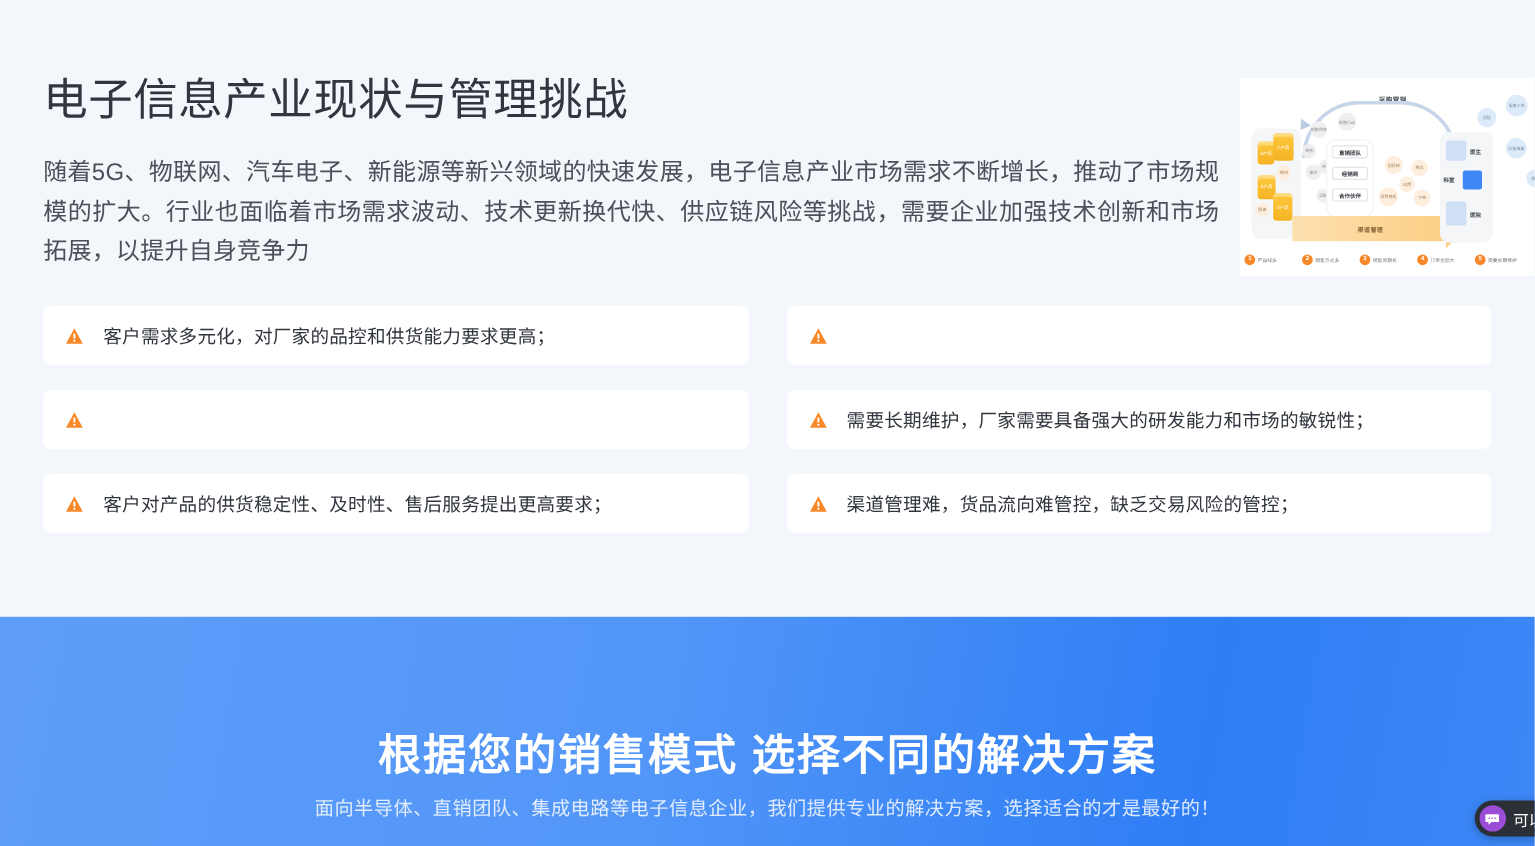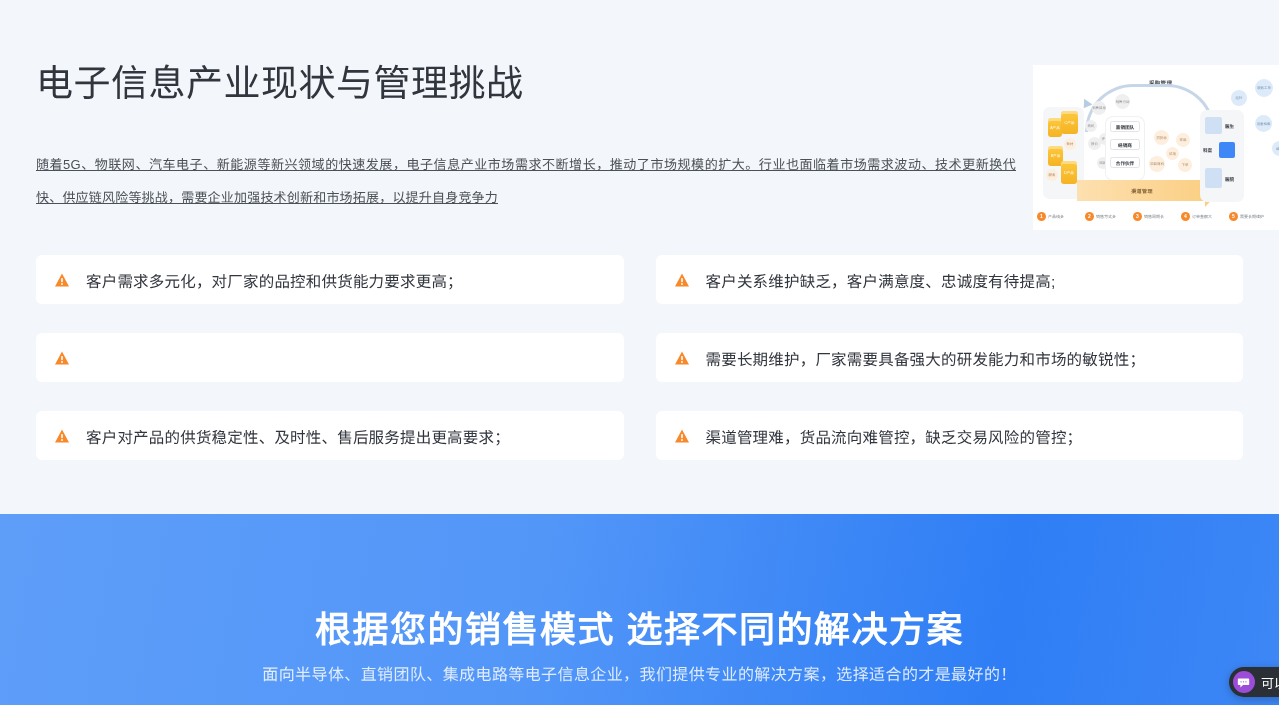--- a/index.html
+++ b/index.html
@@ -28,28 +28,27 @@
     font-size:37px;
     line-height:47px;
     font-weight:400;
     letter-spacing:.5px;
     color:#31353d;
     white-space:nowrap;
   }
 
   .intro-paragraph {
     position:absolute;
-    left:36px; top:148px;
+    left:36px; top:128px;
     width:980px;
-    font-size:13px;
+    font-size:20px;
     line-height:33px;
     color:#4b5158;
     letter-spacing:.2px;
     text-align:justify;
-    text-decoration:underline;
   }
 
   
   .illustration {
     position:absolute;
     left:1033px; top:65px;
     width:246px; height:165px;
     background:#ffffff;
     overflow:hidden;
   }
@@ -170,21 +169,21 @@
   .legend-txt { font-size:4px;color:#7d8188;white-space:nowrap; }
 
   
   .cards-grid {
     position:absolute;
     left:36px; top:255px;
     width:1207px;
     display:flex;
     gap:32px;
   }
-  .cards-col { flex:1; display:flex; flex-direction:column; gap:29px; }
+  .cards-col { flex:1; display:flex; flex-direction:column; gap:21px; }
   .card {
     background:#ffffff;
     border-radius:6px;
     height:49px;
     display:flex;
     align-items:center;
     padding:0 18px;
   }
   .warn-icon { flex:none; width:16px;height:16px; margin-right:16px; display:block; }
   .card-text {
@@ -402,21 +401,20 @@
         </div>
       </div>
 
       <div class="cards-col">
         <div class="card">
           <svg class="warn-icon" viewBox="0 0 16 16">
             <path d="M8 1.6 L15 14.4 L1 14.4 Z" fill="#f7892b"></path>
             <rect x="7.2" y="6" width="1.6" height="4.2" rx=".7" fill="#ffffff"></rect>
             <circle cx="8" cy="12" r=".95" fill="#ffffff"></circle>
           </svg>
-          <span class="card-text">客户关系维护缺乏，客户满意度、忠诚度有待提高;</span>
         </div>
         <div class="card">
           <svg class="warn-icon" viewBox="0 0 16 16">
             <path d="M8 1.6 L15 14.4 L1 14.4 Z" fill="#f7892b"></path>
             <rect x="7.2" y="6" width="1.6" height="4.2" rx=".7" fill="#ffffff"></rect>
             <circle cx="8" cy="12" r=".95" fill="#ffffff"></circle>
           </svg>
           <span class="card-text">需要长期维护，厂家需要具备强大的研发能力和市场的敏锐性；</span>
         </div>
         <div class="card">

